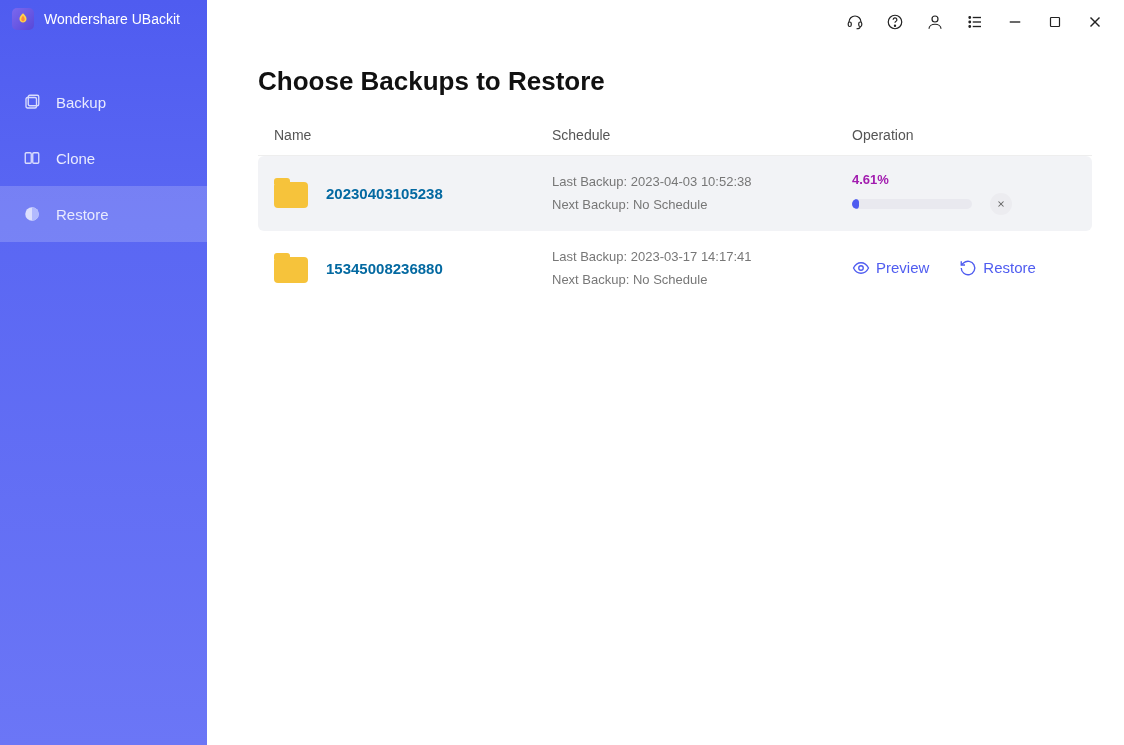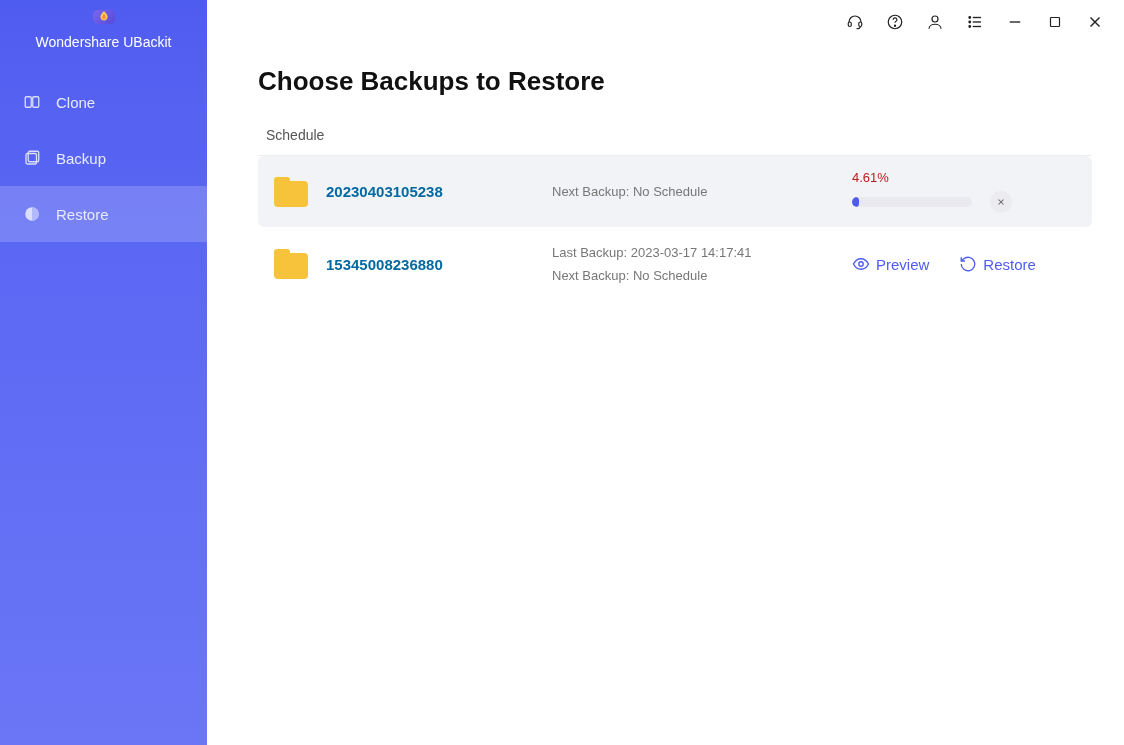--- a/index.html
+++ b/index.html
@@ -8,21 +8,21 @@
 
 .sidebar {
   width: 207px;
   height: 100%;
   background: linear-gradient(180deg, #4f5cf0 0%, #5a67f3 30%, #6b76f6 100%);
   color: #fff;
   flex-shrink: 0;
 }
 .sidebar-header {
   display: flex; align-items: center; gap: 10px;
-  padding: 10px 12px 16px 12px; height: 44px; flex-direction: column;
+  padding: 10px 12px 16px 12px; height: 44px;
 }
 .logo-icon {
   width: 22px; height: 22px; border-radius: 5px;
   background: linear-gradient(135deg,#7b68ee,#5748d9);
   display:flex;align-items:center;justify-content:center;
 }
 .logo-icon svg { width: 14px; height: 14px; }
 .app-title { font-size: 14px; font-weight: 500; }
 .nav { margin-top: 30px; }
 .nav-item {
@@ -70,74 +70,74 @@
   background:#f6c33b; border-radius:3px 3px 0 0;
 }
 .folder-icon::after{
   content:""; position:absolute; top:4px; left:0; width:34px; height:26px;
   background:#f6c33b; border-radius:4px;
 }
 .row-name { font-size:15px; font-weight:600; color:#0369a1; }
 .sched { font-size:13px; color:#777; line-height:1.8; }
 .sched .lbl { color:#777; }
 .op-progress { display:flex; flex-direction:column; gap:6px; }
-.percent { font-size:13px; color:#b91c1c; font-weight:400; }
+.percent { font-size:13px; color:#a21caf; font-weight:700; }
 .bar-wrap { display:flex; align-items:center; gap:18px; }
 .bar {
   width:120px; height:10px; background:#e9e9ef; border-radius:6px; position:relative; overflow:hidden;
 }
 .bar-fill {
   position:absolute; left:0; top:0; height:100%;
   background:#4f5cf0; border-radius:6px;
 }
 .cancel-btn {
   width:22px; height:22px; border-radius:50%; background:#ececf0;
   display:flex;align-items:center;justify-content:center; color:#666; font-size:12px;
   cursor:pointer;
 }
 .op-actions { display:flex; gap:30px; align-items:center; }
 .action {
-  display:flex; align-items:center; gap:6px; color:#4f5cf0; font-size:15px;
+  display:flex; align-items:flex-start; gap:6px; color:#4f5cf0; font-size:15px;
   cursor:pointer; font-weight:500;
 }
 .action svg { width:18px; height:18px; stroke:#4f5cf0; }
 </style>
 </head>
 <body>
 
 <div class="app">
   <aside class="sidebar">
     <div class="sidebar-header">
       <span class="logo-icon">
         <svg viewBox="0 0 24 24">
             <path fill="#ffd34d" d="M12 2 C8 6 6 8 6 12 c0 4 3 6 6 6 s6-2 6-6 c0-4-2-6-6-10z"></path>
             <path fill="#ff8a3d" d="M12 6 C10 9 9 10 9 13 c0 2 1.5 3 3 3 s3-1 3-3 c0-3-1-4-3-7z"></path>
           </svg>
       </span>
       <span class="app-title">Wondershare UBackit</span>
     </div>
     <nav class="nav">
+      <div class="nav-item">
+        <span class="nav-icon">
+          <svg viewBox="0 0 24 24" fill="none" stroke="#e8eafe" stroke-width="1.8">
+              <rect x="4" y="6" width="14" height="14" rx="2"></rect>
+              <rect x="7" y="3" width="14" height="14" rx="2"></rect>
+            </svg>
+        </span>
+        <span>Backup</span>
+      </div>
       <div class="nav-item">
         <span class="nav-icon">
           <svg viewBox="0 0 24 24" fill="none" stroke="#e8eafe" stroke-width="1.8">
               <rect x="3" y="5" width="8" height="14" rx="1.5"></rect>
               <rect x="13" y="5" width="8" height="14" rx="1.5"></rect>
             </svg>
         </span>
         <span>Clone</span>
       </div>
-      <div class="nav-item">
-        <span class="nav-icon">
-          <svg viewBox="0 0 24 24" fill="none" stroke="#e8eafe" stroke-width="1.8">
-              <rect x="4" y="6" width="14" height="14" rx="2"></rect>
-              <rect x="7" y="3" width="14" height="14" rx="2"></rect>
-            </svg>
-        </span>
-        <span>Backup</span>
-      </div>
       <div class="nav-item active">
         <span class="nav-icon">
           <svg viewBox="0 0 24 24">
               <circle cx="12" cy="12" r="9" fill="#e8eafe"></circle>
               <path d="M12 3 a9 9 0 0 1 0 18z" fill="#b9c1ff"></path>
             </svg>
         </span>
         <span>Restore</span>
       </div>
     </nav>
@@ -191,29 +191,32 @@
             <line x1="6" y1="6" x2="18" y2="18"></line>
             <line x1="18" y1="6" x2="6" y2="18"></line>
           </svg>
       </span>
     </div>
 
     <div class="content">
       <h1 class="page-title">Choose Backups to Restore</h1>
 
       <div class="list-header">
+        <div class="col-name">Name</div>
         <div class="col-schedule">Schedule</div>
+        <div class="col-op">Operation</div>
       </div>
 
       <div class="row active">
         <div class="col-name">
           <span class="folder-icon"></span>
           <span class="row-name">20230403105238</span>
         </div>
         <div class="col-schedule sched">
+          <div><span class="lbl">Last Backup: </span><span>2023-04-03 10:52:38</span></div>
           <div><span class="lbl">Next Backup: </span><span>No Schedule</span></div>
         </div>
         <div class="col-op">
           <div class="op-progress">
             <span class="percent">4.61%</span>
             <div class="bar-wrap">
               <div class="bar">
                 <div class="bar-fill" id="bar0" style="width: 6%;"></div>
               </div>
               <span class="cancel-btn">

